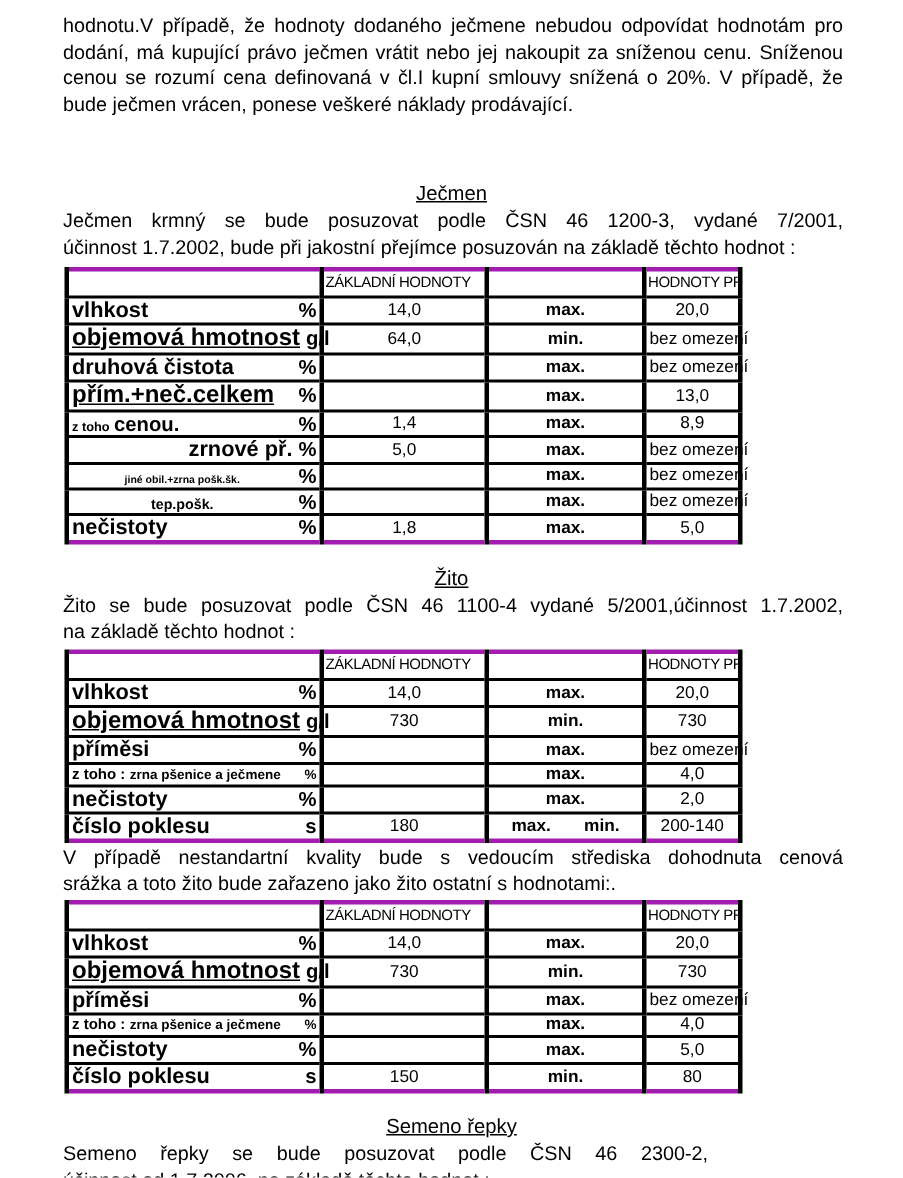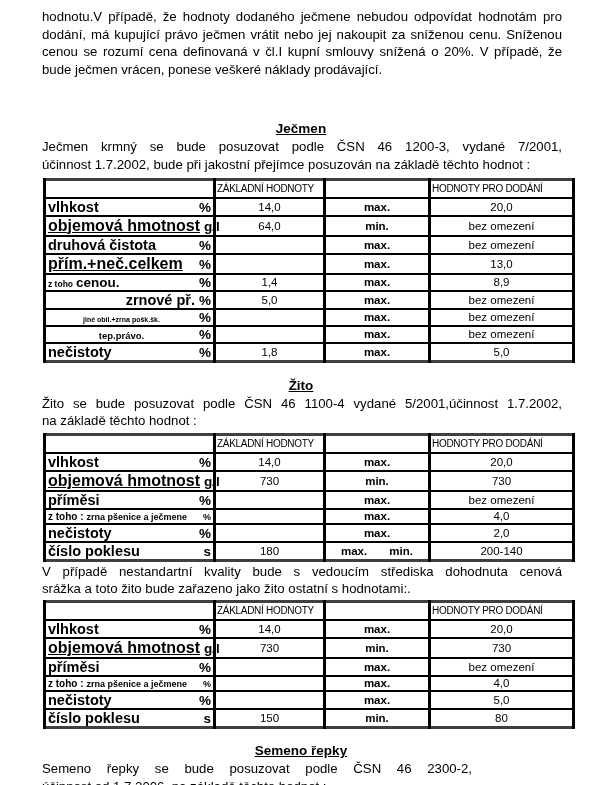--- a/index.html
+++ b/index.html
@@ -4,32 +4,32 @@
 <style>
   html,body{margin:0;padding:0;}
   body{
     width:602px;height:785px;background:#ffffff;color:#000;
     font-family:"Liberation Sans",sans-serif;overflow:hidden;
   }
   .doc{padding-top:8px;}
   .para{margin:0 0 0 42px;width:520px;font-size:13.2px;line-height:17.6px;}
   .jline{text-align:justify;text-align-last:justify;}
   .jline.last{text-align-last:left;}
-  .heading{margin:0;text-align:center;font-size:13.5px;font-weight:bold;line-height:17px;}
+  .heading{margin:0;text-align:center;font-size:13.5px;font-weight:normal;line-height:17px;}
   .heading .hd-txt{text-decoration:underline;}
   .h-jecmen{margin-top:42px;}
   .p-after-h{margin-top:1px;}
   .h-zito{margin-top:14px;}
   .h-semeno{margin-top:13px;}
   .p-semeno{width:430px;}
   .p-note{margin-top:1px;}
 
   table.qtable{
-    border-collapse:collapse;table-layout:fixed;width:532px;margin-left:43px;
-    border:3px solid #404040;
+    border-collapse:collapse;table-layout:fixed;width:452px;margin-left:43px;
+    border:3px solid #a21caf;
   }
   .t0{margin-top:4px;}
   .t1{margin-top:3px;}
   .t2{margin-top:2px;}
   table.qtable td{
     border:2px solid #000;border-left-width:3px;border-right-width:3px;
     height:13px;padding:0 2px;vertical-align:middle;white-space:nowrap;
   }
   table.qtable td:nth-child(1){width:166px;}
   table.qtable td:nth-child(2){width:106px;}
@@ -152,21 +152,21 @@
               <span class="unit">%</span>
             </div>
           </td>
           <td class="val"></td>
           <td class="limit">max.</td>
           <td class="val">bez omezení</td>
         </tr>
         <tr>
           <td>
             <div class="lbl-wrap v-smallcenter">
-              <span class="lbl">tep.právo.</span>
+              <span class="lbl">tep.pošk.</span>
               <span class="unit">%</span>
             </div>
           </td>
           <td class="val"></td>
           <td class="limit">max.</td>
           <td class="val">bez omezení</td>
         </tr>
         <tr>
           <td>
             <div class="lbl-wrap v-large">

